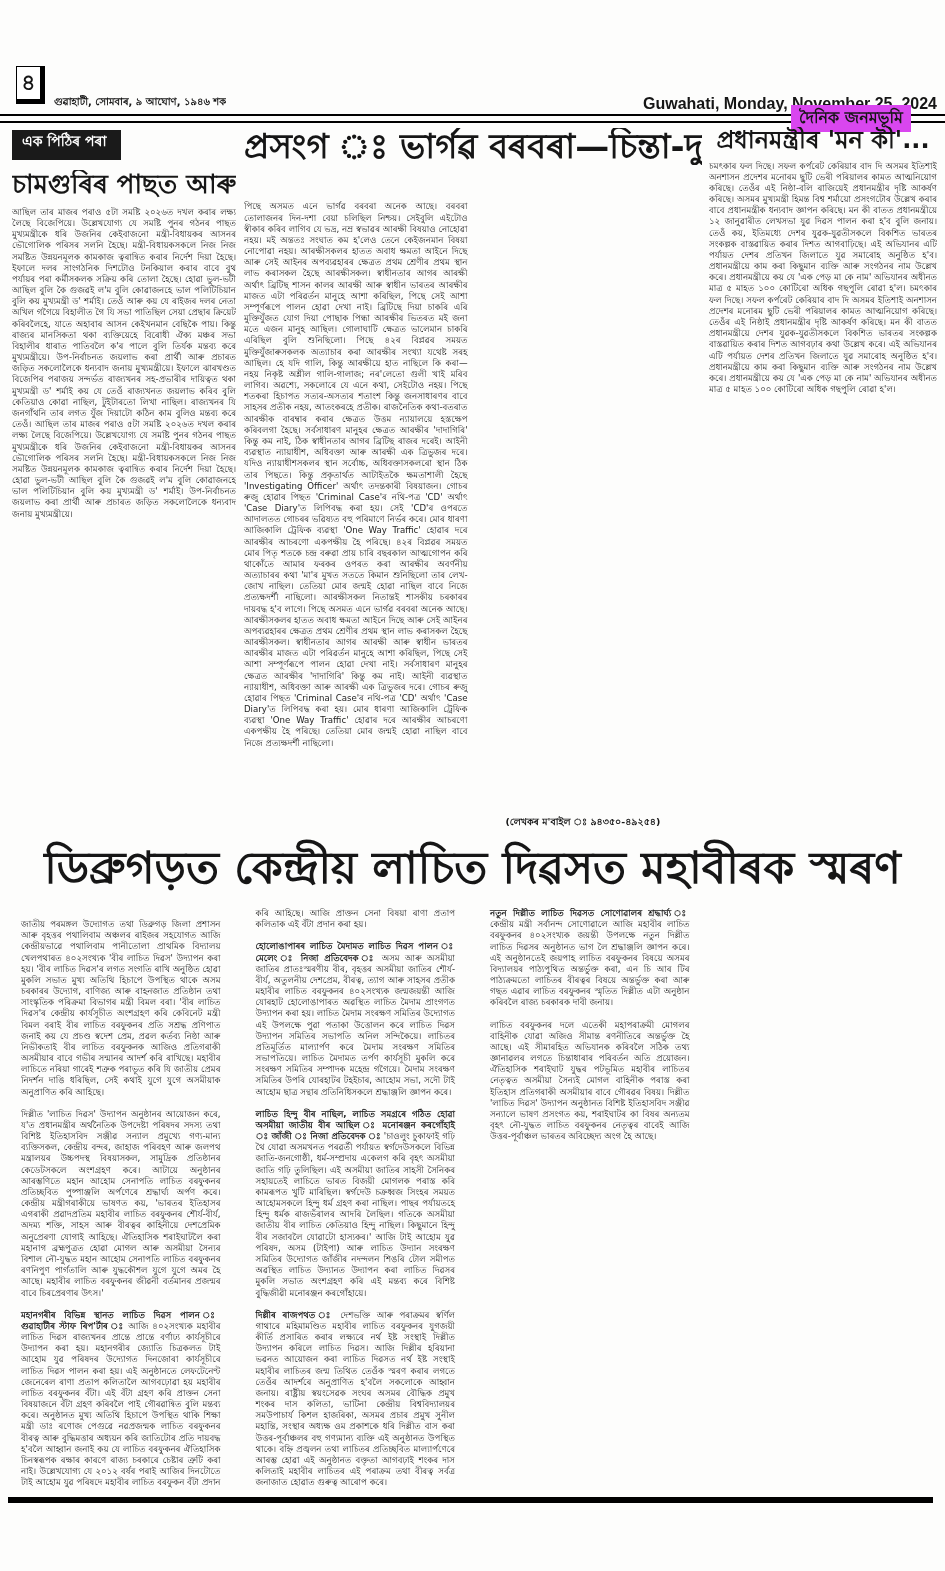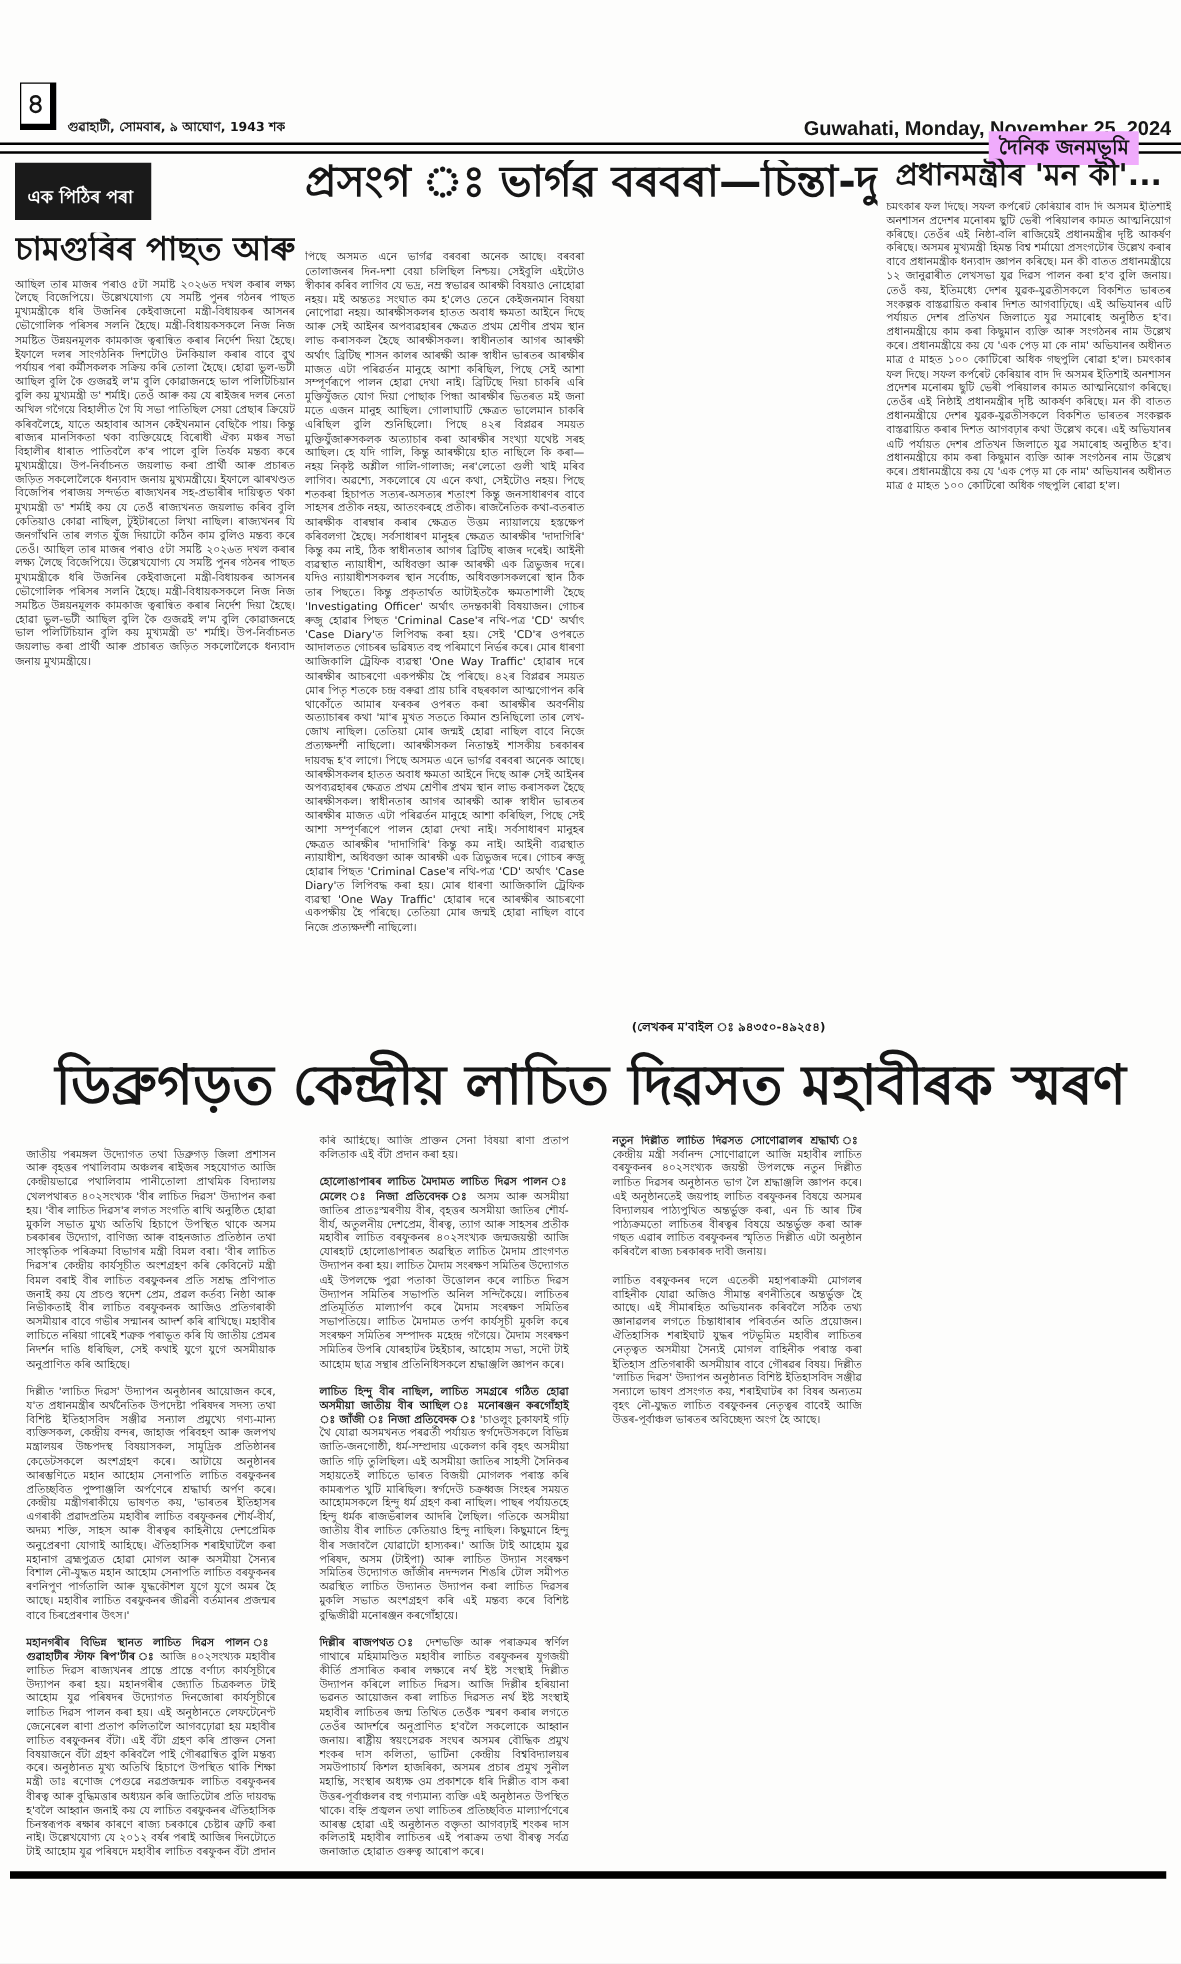--- a/index.html
+++ b/index.html
@@ -22,29 +22,29 @@
   }
   .dateline-en {
     position:absolute; right:8px; top:95px; font-size:16px; font-weight:bold;
     font-family:"Liberation Sans", sans-serif; white-space:nowrap;
   }
   .masthead-rule {
     position:absolute; left:0; right:0; top:114px; height:9px;
     border-top:2.5px solid #000; border-bottom:2.5px solid #000;
   }
   .masthead-title {
-    position:absolute; right:34px; top:105px; background:#f0abfc;
+    position:absolute; right:34px; top:105px; background:#d946ef;
     padding:0 8px; font-size:16px; font-weight:bold; white-space:nowrap;
     max-width:220px; overflow:hidden;
   }
   
   .left-article { position:absolute; left:12px; top:130px; width:224px; height:702px; overflow:hidden; }
   .kicker-badge {
     display:inline-block; background:#1a1a1a; color:#fff; font-weight:bold;
-    font-size:14px; padding:16px 14px 6px 10px; max-width:210px;
+    font-size:14px; padding:0 14px 6px 10px; max-width:210px;
     white-space:nowrap; overflow:hidden;
   }
   .left-headline {
     font-size:26px; font-weight:bold; line-height:1.15; margin:6px 0 7px 0;
     white-space:nowrap; overflow:hidden;
   }
   .body-text {
     font-size:8.6px; line-height:1.3; text-align:justify; color:#1c1c1c;
     overflow:hidden;
   }
@@ -89,21 +89,21 @@
   }
 </style>
 </head>
 <body>
 
 <div class="page">
 
   <div class="page-number-box">
     <span>৪</span>
   </div>
-  <div class="dateline-as">গুৱাহাটী, সোমবাৰ, ৯ আঘোণ, 1943 শক</div>
+  <div class="dateline-as">গুৱাহাটী, সোমবাৰ, ৯ আঘোণ, ১৯৪৬ শক</div>
   <div class="dateline-en">Guwahati, Monday, November 25, 2024</div>
   <div class="masthead-rule"></div>
   <div class="masthead-title">দৈনিক জনমভূমি</div>
 
   <div class="left-article">
     <div class="kicker-badge">এক পিঠিৰ পৰা</div>
     <div class="left-headline">চামগুৰিৰ পাছত আৰু...</div>
     <div class="body-text">আছিল তাৰ মাজৰ পৰাও ৫টা সমষ্টি ২০২৬ত দখল কৰাৰ লক্ষ্য লৈছে বিজেপিয়ে। উল্লেখযোগ্য যে সমষ্টি পুনৰ গঠনৰ পাছত মুখ্যমন্ত্ৰীকে ধৰি উজনিৰ কেইবাজনো মন্ত্ৰী-বিধায়কৰ আসনৰ ভৌগোলিক পৰিসৰ সলনি হৈছে। মন্ত্ৰী-বিধায়কসকলে নিজ নিজ সমষ্টিত উন্নয়নমূলক কামকাজ ত্বৰান্বিত কৰাৰ নিৰ্দেশ দিয়া হৈছে। ইফালে দলৰ সাংগঠনিক দিশটোও টনকিয়াল কৰাৰ বাবে বুথ পৰ্যায়ৰ পৰা কৰ্মীসকলক সক্ৰিয় কৰি তোলা হৈছে।   হোৱা ভুল-ভটী আছিল বুলি কৈ গুজৱই ল'ম বুলি কোৱাজনহে ভাল পলিটিচিয়ান বুলি কয় মুখ্যমন্ত্ৰী ড' শৰ্মাই। তেওঁ আৰু কয় যে ৰাইজৰ দলৰ নেতা অখিল গগৈয়ে বিহালীত গৈ যি সভা পাতিছিল সেয়া প্ৰেছাৰ ক্ৰিয়েট কৰিবলৈহে, যাতে অহাবাৰ আসন কেইখনমান বেছিকৈ পায়। কিন্তু ৰাজ্যৰ মানসিকতা থকা ব্যক্তিয়েহে বিৰোধী ঐক্য মঞ্চৰ সভা বিহালীৰ ধাৰাত পাতিবলৈ ক'ৰ পালে বুলি তিৰ্যক মন্তব্য কৰে মুখ্যমন্ত্ৰীয়ে। উপ-নিৰ্বাচনত জয়লাভ কৰা প্ৰাৰ্থী আৰু প্ৰচাৰত জড়িত সকলোলৈকে ধন্যবাদ জনায় মুখ্যমন্ত্ৰীয়ে।   ইফালে ঝাৰখণ্ডত বিজেপিৰ পৰাজয় সন্দৰ্ভত ৰাজ্যখনৰ সহ-প্ৰভাৰীৰ দায়িত্বত থকা মুখ্যমন্ত্ৰী ড' শৰ্মাই কয় যে তেওঁ ৰাজ্যখনত জয়লাভ কৰিব বুলি কেতিয়াও কোৱা নাছিল, টুইটাৰতো লিখা নাছিল। ৰাজ্যখনৰ যি জনগাঁথনি তাৰ লগত যুঁজ দিয়াটো কঠিন কাম বুলিও মন্তব্য কৰে তেওঁ।   আছিল তাৰ মাজৰ পৰাও ৫টা সমষ্টি ২০২৬ত দখল কৰাৰ লক্ষ্য লৈছে বিজেপিয়ে। উল্লেখযোগ্য যে সমষ্টি পুনৰ গঠনৰ পাছত মুখ্যমন্ত্ৰীকে ধৰি উজনিৰ কেইবাজনো মন্ত্ৰী-বিধায়কৰ আসনৰ ভৌগোলিক পৰিসৰ সলনি হৈছে। মন্ত্ৰী-বিধায়কসকলে নিজ নিজ সমষ্টিত উন্নয়নমূলক কামকাজ ত্বৰান্বিত কৰাৰ নিৰ্দেশ দিয়া হৈছে।   হোৱা ভুল-ভটী আছিল বুলি কৈ গুজৱই ল'ম বুলি কোৱাজনহে ভাল পলিটিচিয়ান বুলি কয় মুখ্যমন্ত্ৰী ড' শৰ্মাই। উপ-নিৰ্বাচনত জয়লাভ কৰা প্ৰাৰ্থী আৰু প্ৰচাৰত জড়িত সকলোলৈকে ধন্যবাদ জনায় মুখ্যমন্ত্ৰীয়ে।</div>
   </div>
 

